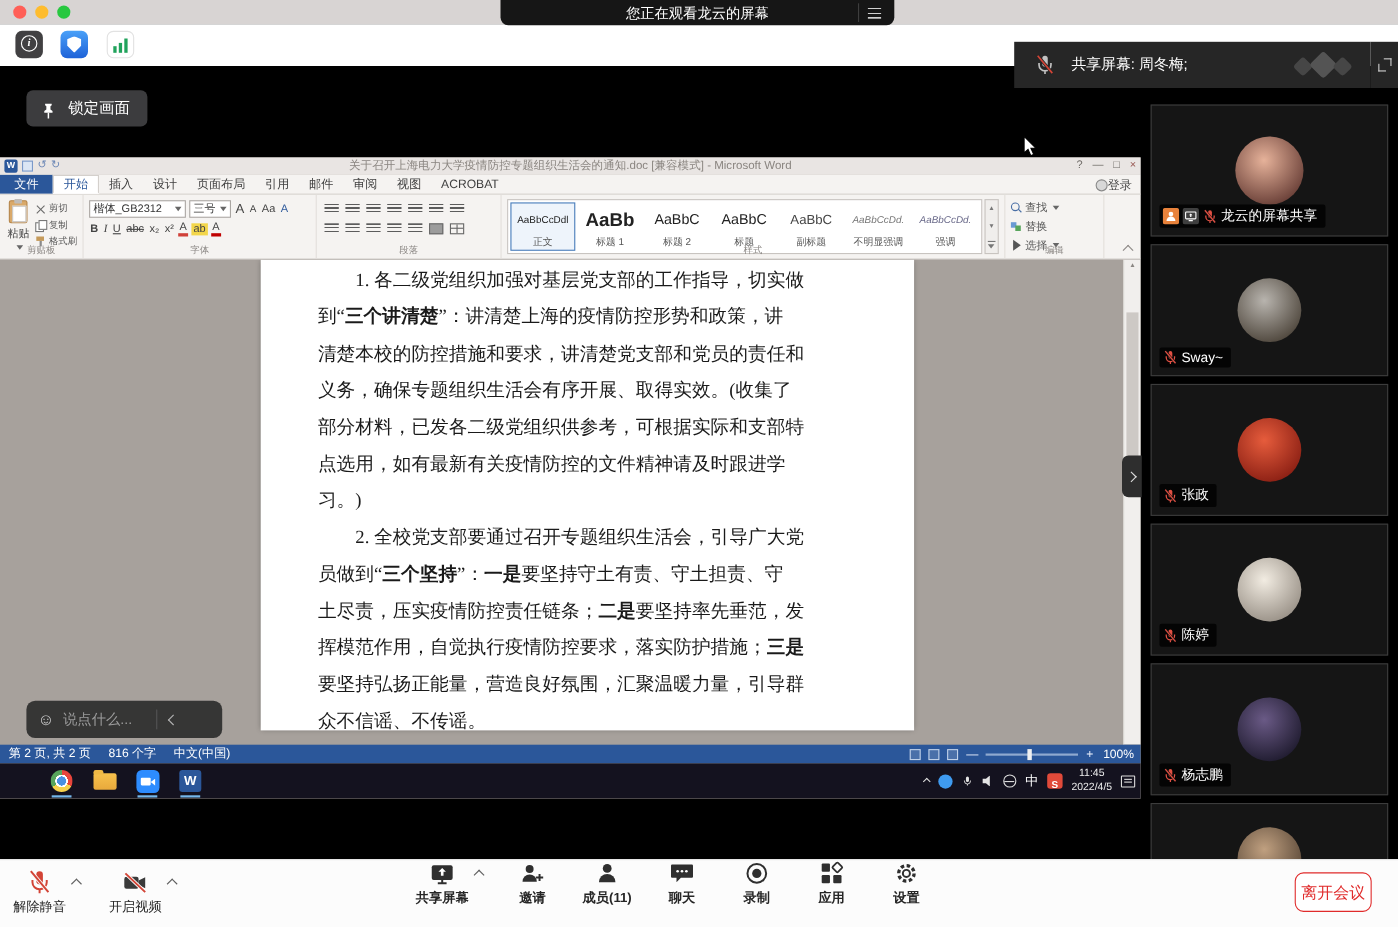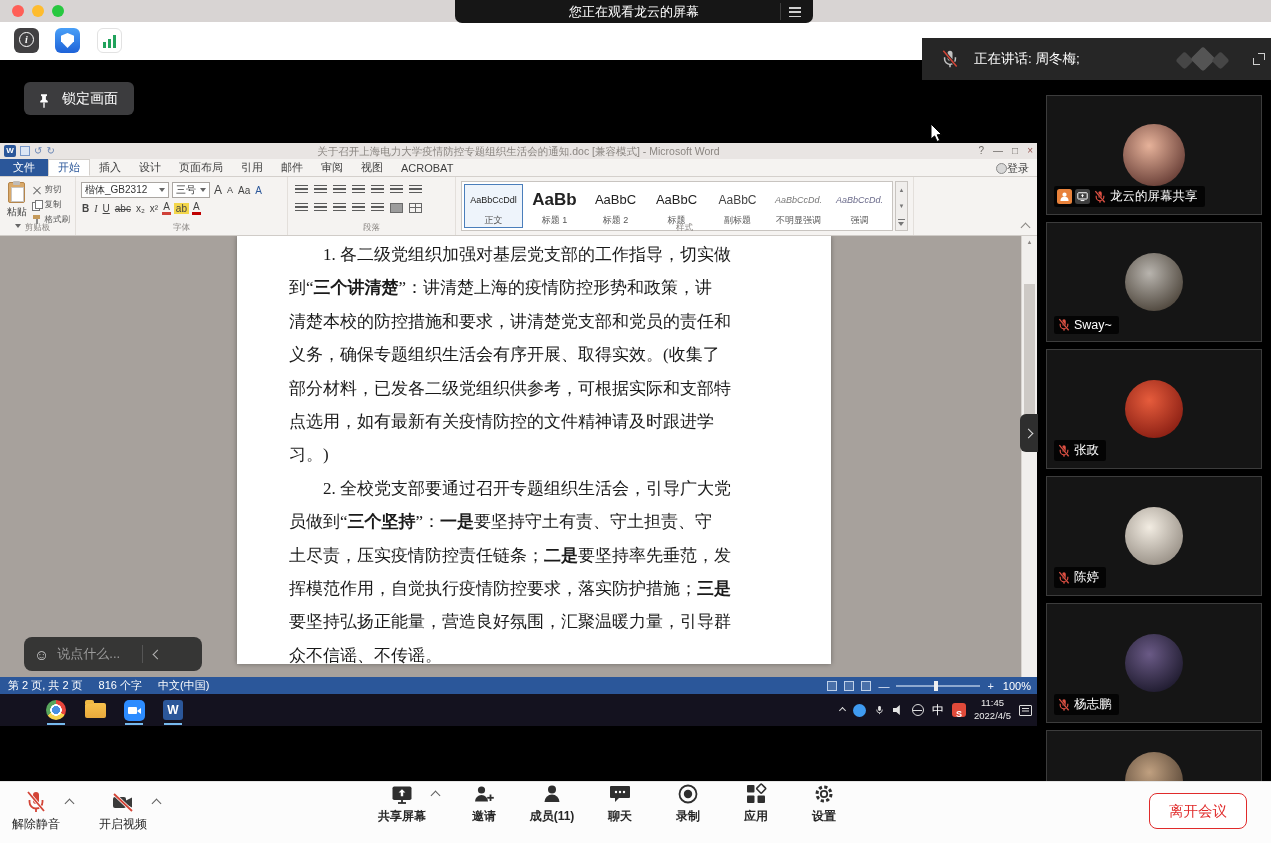--- a/index.html
+++ b/index.html
@@ -240,21 +240,21 @@
   .bottombar{position:absolute;top:781px;left:0;width:1271px;height:62px;background:#fcfcfc;
     border-top:1px solid #e6e6e6;}
   .bb-left{position:absolute;left:12px;top:8px;display:flex;gap:26px;}
   .bb-center{position:absolute;left:378px;top:0;display:flex;gap:22px;font-weight:bold;}
   .cwrap{display:flex;align-items:flex-start;}
   .cbtn{display:flex;flex-direction:column;align-items:center;gap:2px;min-width:46px;}
   .ci{width:24px;height:24px;}
   .ci svg{width:100%;height:100%;}
   .cl{font-size:12px;color:#262626;white-space:nowrap;}
   .cb-chev{margin:10px 0 0 6px;width:7px;height:7px;}
-  .leave-btn{position:absolute;right:24px;top:11px;height:36px;padding:0 19px;background:#fff;
+  .leave-btn{position:absolute;right:24px;top:11px;height:36px;padding:0 5px;background:#fff;
     border:1px solid #e02b2b;border-radius:8px;color:#e02b2b;font-size:14.5px;
     font-family:"Liberation Sans",sans-serif;}
 </style>
 </head>
 <body>
 
 <div id="app">
 
   <div class="mac-bar">
     <span class="tl tl-r"></span>
@@ -285,21 +285,21 @@
   <div class="speaking-banner">
     <span class="sb-mic">
       <svg viewBox="0 0 24 24">
           <rect x="9" y="2" width="6" height="12" rx="3" fill="#c2c2c2"></rect>
           <path d="M5.5 10v2a6.5 6.5 0 0 0 13 0v-2" fill="none" stroke="#c2c2c2" stroke-width="1.8"></path>
           <line x1="12" y1="19" x2="12" y2="22" stroke="#c2c2c2" stroke-width="1.8"></line>
           <line x1="4" y1="2" x2="20" y2="21" stroke="#262626" stroke-width="3.6"></line>
           <line x1="4" y1="2" x2="20" y2="21" stroke="#d34436" stroke-width="1.8"></line>
         </svg>
     </span>
-    <span class="sb-text">正在讲话: 周冬梅;</span>
+    <span class="sb-text">共享屏幕: 周冬梅;</span>
     <span class="sb-logo">
         <i></i>
         <i></i>
         <i></i>
       </span>
   </div>
   <div class="corner-box">
     <span class="corner-expand"></span>
   </div>
 
@@ -460,20 +460,37 @@
               <div class="gal-strip">
                 <i>▲</i>
                 <i>▼</i>
                 <span class="gal-more"></span>
               </div>
             </div>
             <div class="glabel">样式</div>
           </div>
         </div>
 
+        <div class="rgroup rg-edit">
+          <div class="mini-row">
+              <i class="mi mi-find"></i>
+              <span>查找</span>
+              <i class="tinydown"></i>
+            </div>
+          <div class="mini-row">
+              <i class="mi mi-replace"></i>
+              <span>替换</span>
+            </div>
+          <div class="mini-row">
+              <i class="mi mi-select"></i>
+              <span>选择</span>
+              <i class="tinydown"></i>
+            </div>
+          <div class="glabel">编辑</div>
+        </div>
 
         <i class="ribbon-collapse"></i>
       </div>
 
       <div class="w-doc">
         <div class="page">
           <div class="page-text" id="doc-lines">
               <div class="doc-line">　　1. 各二级党组织加强对基层党支部的工作指导，切实做</div>
               <div class="doc-line">到“<b>三个讲清楚</b>”：讲清楚上海的疫情防控形势和政策，讲</div>
               <div class="doc-line">清楚本校的防控措施和要求，讲清楚党支部和党员的责任和</div>

